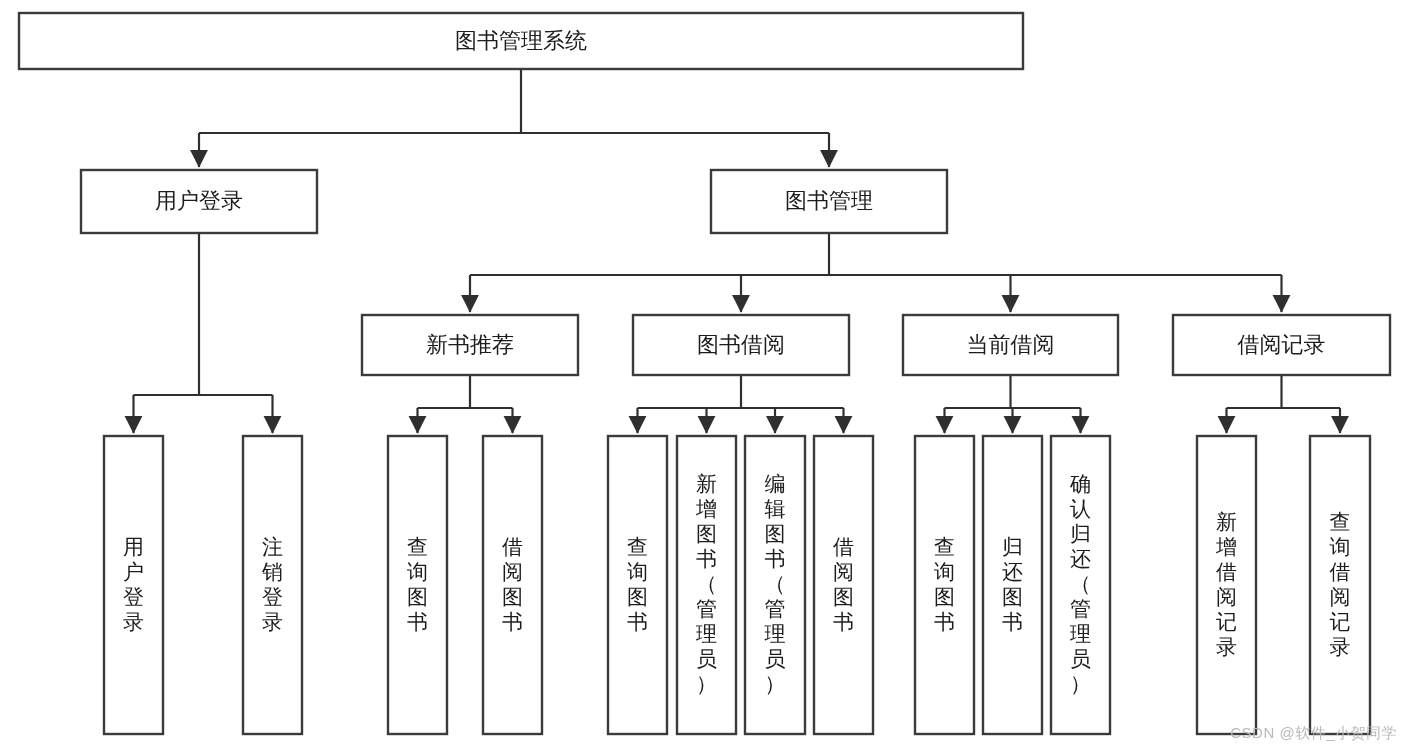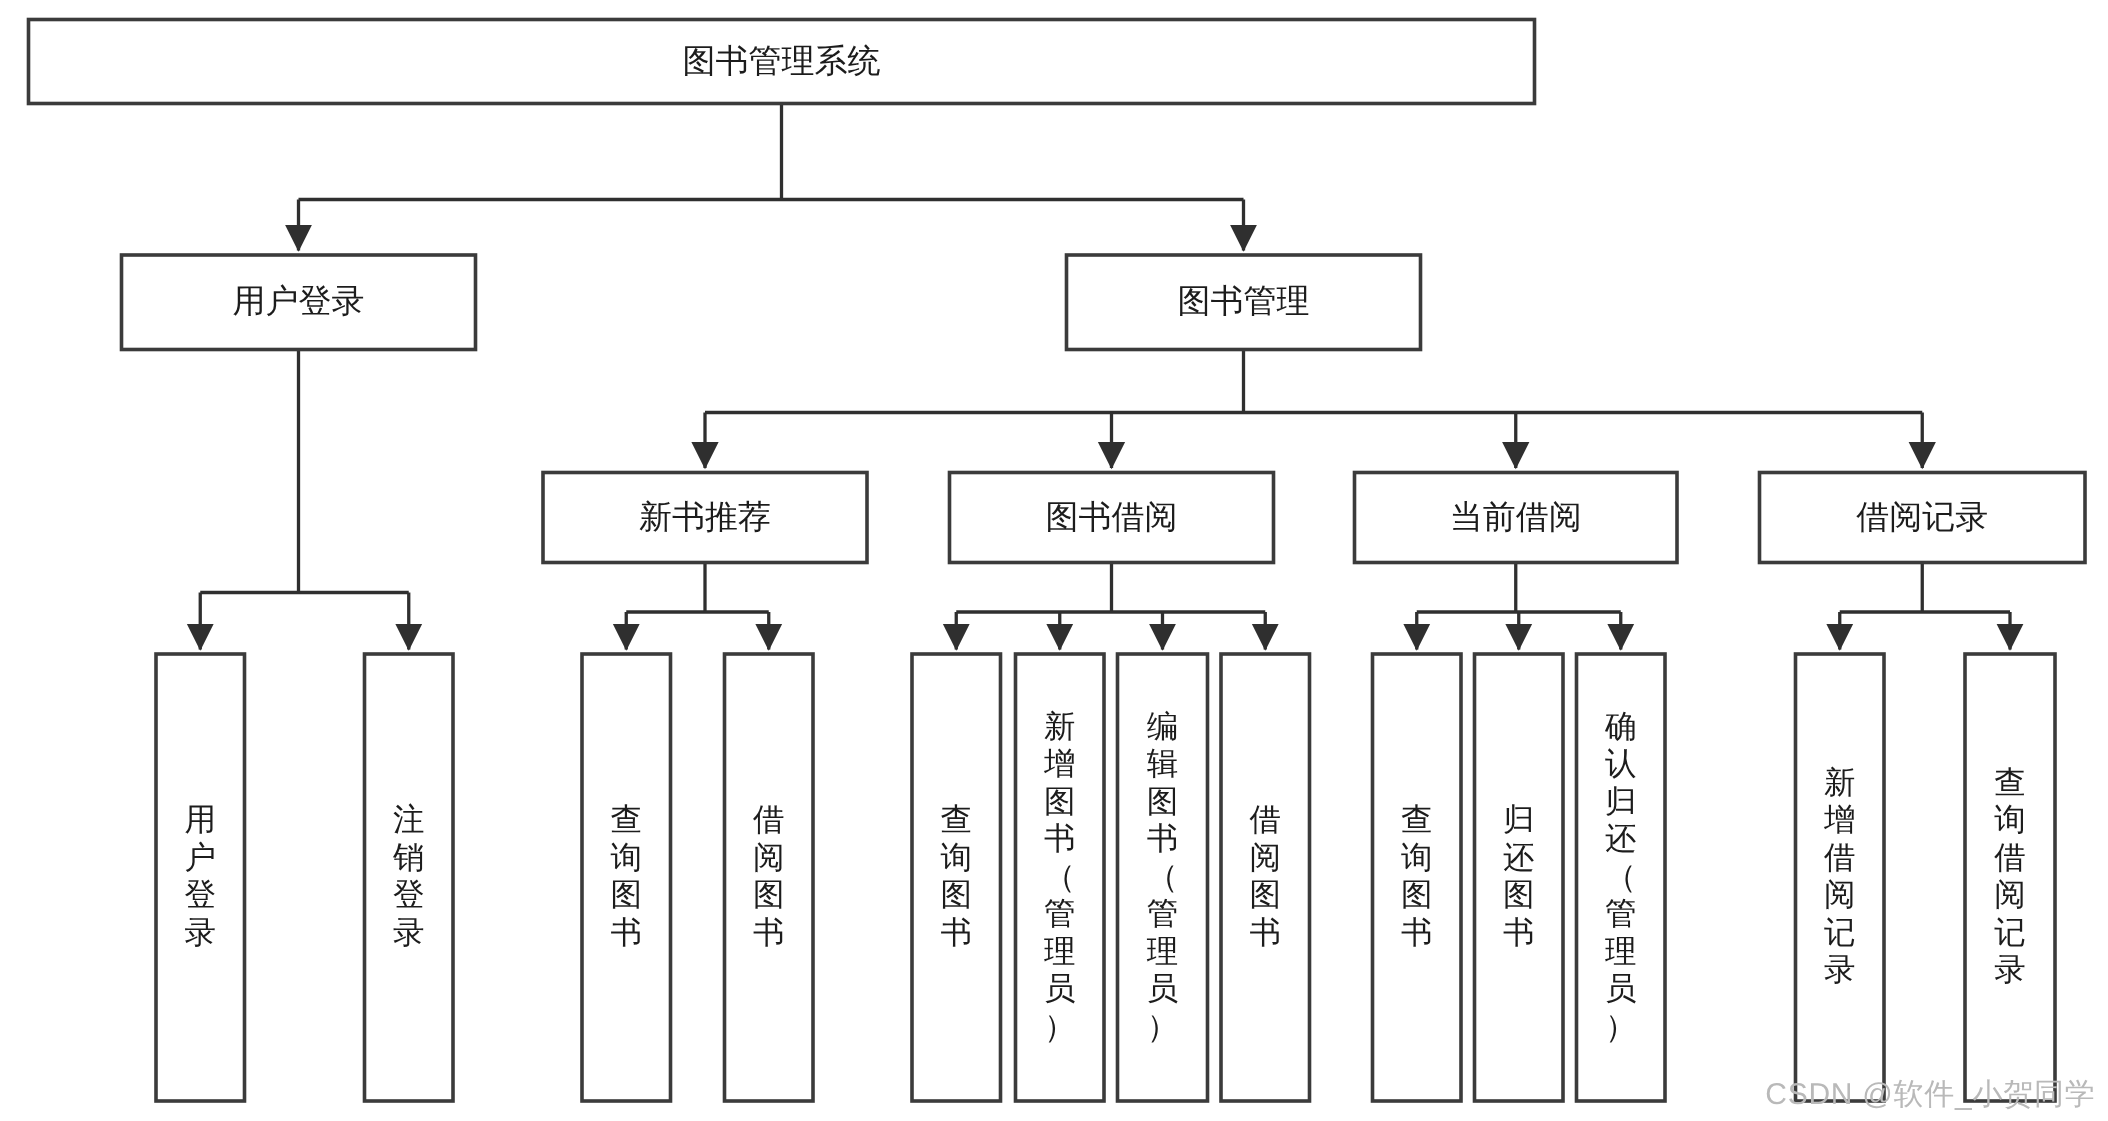--- a/index.html
+++ b/index.html
@@ -18,21 +18,21 @@
     font-family:"Liberation Sans","DejaVu Sans",sans-serif;
     text-anchor:middle;
     dominant-baseline:middle;
   }
   .label-h{font-size:22px;}
   .label-v{font-size:21px;}
   .watermark{
     position:absolute;
     right:8px;bottom:4px;
     font-family:"Liberation Sans","DejaVu Sans",sans-serif;
-    font-size:20px;
+    font-size:15px;
     color:#b9b9b9;
     letter-spacing:0.5px;
     white-space:nowrap;
     user-select:none;
   }
 </style>
 </head>
 <body>
 
 <div id="diagram-root">

